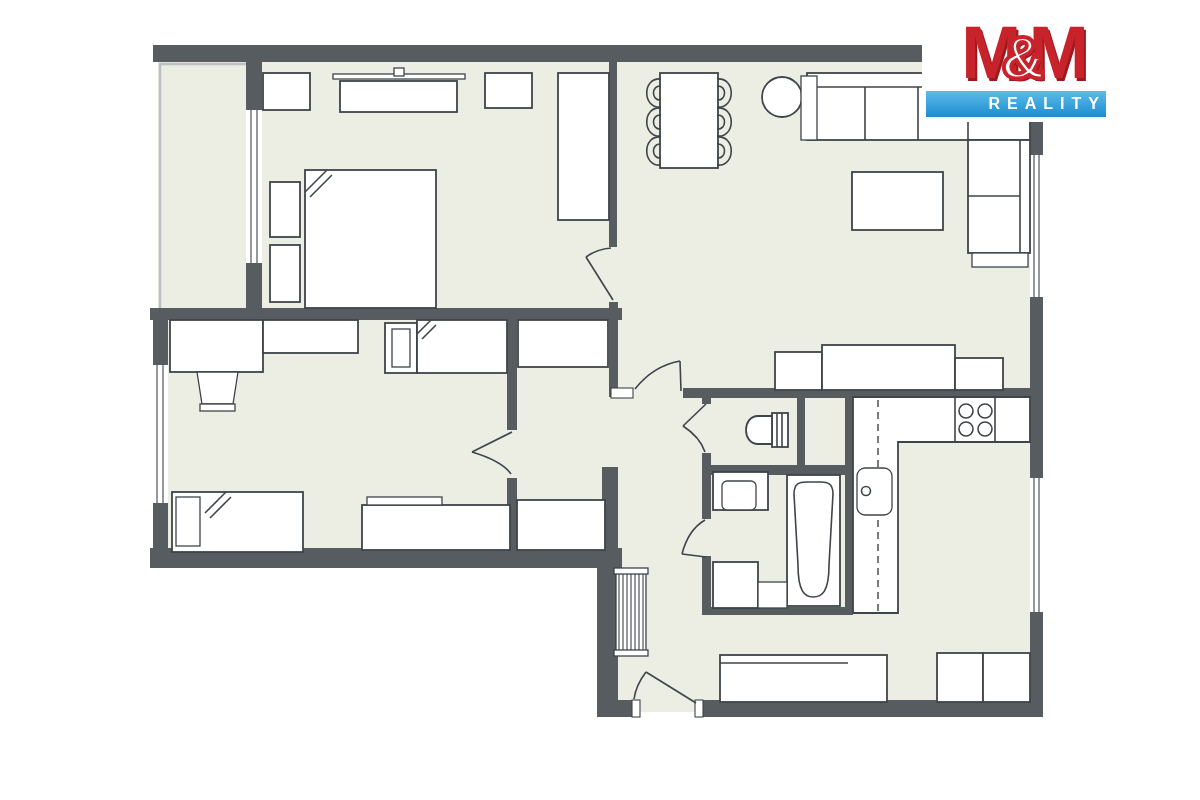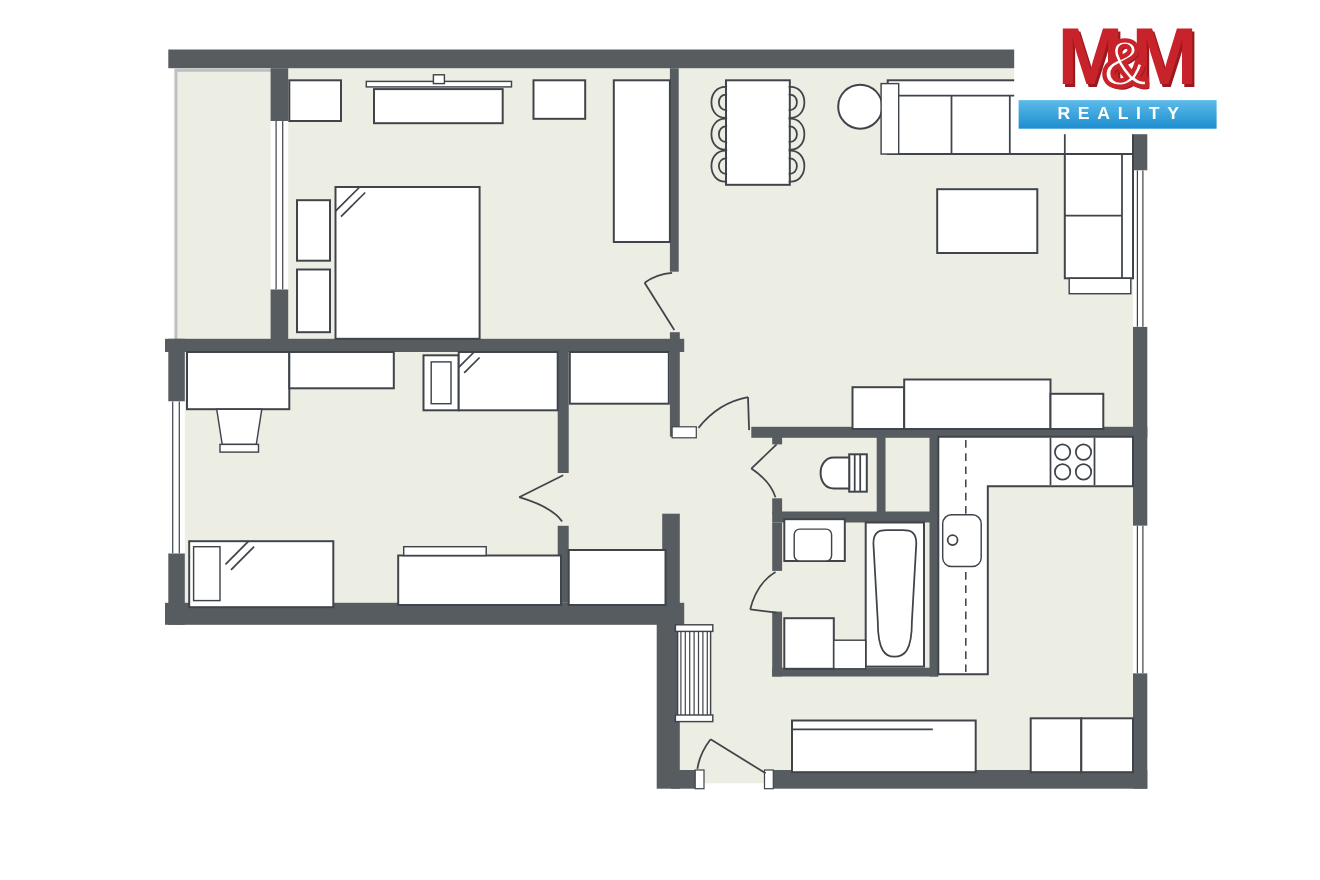--- a/index.html
+++ b/index.html
@@ -25,21 +25,21 @@
   .logo-mm{display:flex;justify-content:center;align-items:flex-end;height:64px;
            font-weight:900;color:var(--logo_red,#c8232a);line-height:1;}
   .logo-mm .m{font-size:72px;letter-spacing:-4px;transform:scaleY(1.02);
               text-shadow:2px 3px 0 var(--logo_red_dark,#9a191e);}
   .logo-mm .amp{font-size:60px;color:#fff;margin:0 -16px;position:relative;z-index:2;
                 -webkit-text-stroke:4px var(--logo_red,#c8232a);
                 text-shadow:2px 3px 0 var(--logo_red_dark,#9a191e);}
   .logo-reality{margin:3px 0 0 4px;width:180px;box-sizing:border-box;
                 background:linear-gradient(180deg,var(--logo_blue_light,#5cbbe9),var(--logo_blue,#1d8dcf));
                 color:#fff;font-weight:700;font-size:16px;letter-spacing:7px;
-                padding:4px 0 4px 8px;text-align:center;}
+                padding:4px 0 4px 8px;text-align:right;}
 </style>
 </head>
 <body>
 
 <div id="stage">
 
 <svg width="1200" height="800" viewBox="0 0 1200 800">
 
   <polygon class="floor" points="158,50 1038,50 1038,712 612,712 612,560 158,560"></polygon>
 

